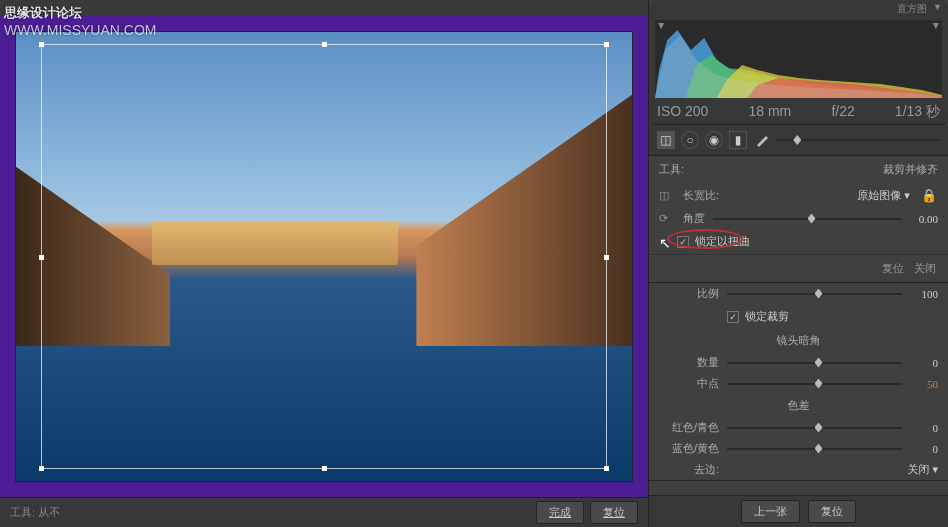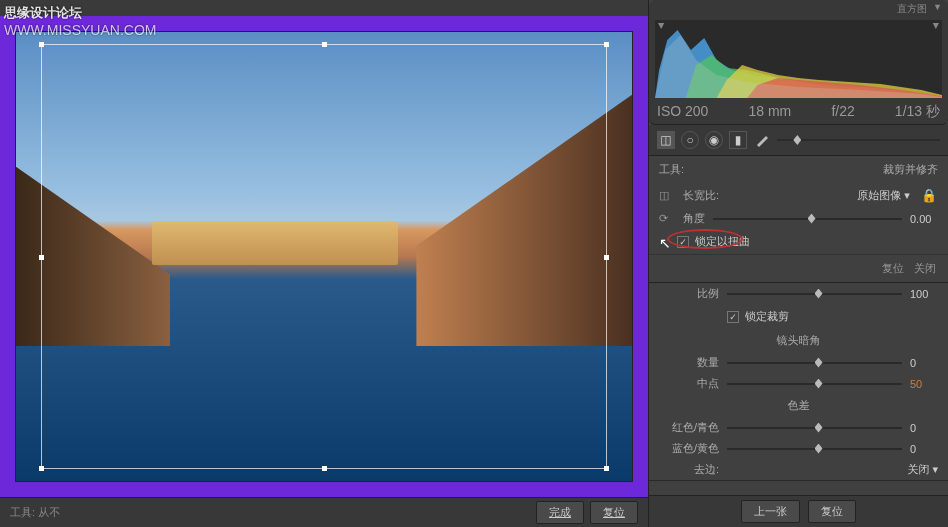--- a/index.html
+++ b/index.html
@@ -1,19 +1,19 @@
 <!DOCTYPE html>
 <html><head>
 <meta charset="utf-8">
 <style>
   * { box-sizing: border-box; margin: 0; padding: 0; font-family: "Microsoft YaHei", sans-serif; }
   body { background: #3a3a3a; color: #ccc; font-size: 11px; width: 948px; height: 527px; overflow: hidden; }
   .app { display: flex; flex-direction: column; width: 948px; height: 527px; }
   .main { display: flex; flex: 1; min-height: 0; }
-  .canvas-area { flex: 1; background: #6d28d9; display: flex; flex-direction: column; margin-top: 16px; }
+  .canvas-area { flex: 1; background: #4c1d95; display: flex; flex-direction: column; margin-top: 16px; }
   .watermark { position: absolute; top: 4px; left: 4px; color: #fff; opacity: 0.85; font-size: 13px; font-weight: bold; text-shadow: 0 0 2px #000; z-index: 10; }
   .watermark-sub { position: absolute; top: 22px; left: 4px; color: #fff; opacity: 0.7; font-size: 14px; text-shadow: 0 0 2px #000; z-index: 10; }
   .image-wrap { flex: 1; position: relative; margin: 15px; border: 1px solid #222; background: linear-gradient(to bottom, #5a8ec4 0%, #96bee0 35%, #a8c8e0 42%, #d89860 44%, #b87850 50%, #2a5a8a 55%, #0a3a6a 100%); overflow: hidden; }
   .crop-box { position: absolute; top: 12px; left: 25px; right: 25px; bottom: 12px; border: 1px solid rgba(255,255,255,0.7); }
   .crop-handle { position: absolute; width: 5px; height: 5px; background: #fff; }
   .ch-tl { top: -3px; left: -3px; } .ch-tr { top: -3px; right: -3px; }
   .ch-bl { bottom: -3px; left: -3px; } .ch-br { bottom: -3px; right: -3px; }
   .ch-tm { top: -3px; left: 50%; margin-left: -2px; } .ch-bm { bottom: -3px; left: 50%; margin-left: -2px; }
   .ch-lm { left: -3px; top: 50%; margin-top: -2px; } .ch-rm { right: -3px; top: 50%; margin-top: -2px; }
   .buildings-left { position: absolute; left: 0; top: 30%; width: 25%; height: 40%; background: linear-gradient(to right, #3a2818, #8a6040); clip-path: polygon(0 0, 100% 60%, 100% 100%, 0 100%); }
@@ -36,21 +36,21 @@
   .setting-row { display: flex; align-items: center; padding: 5px 10px; gap: 8px; }
   .setting-icon { width: 16px; color: #999; }
   .setting-label { color: #aaa; flex: 0 0 auto; }
   .setting-value { margin-left: auto; color: #ccc; }
   .lock-icon { margin-left: 4px; color: #aaa; font-size: 13px; }
   .slider-row { display: flex; align-items: center; padding: 3px 10px; gap: 8px; }
   .slider-label { width: 60px; text-align: right; color: #aaa; }
   .slider { flex: 1; height: 14px; position: relative; }
   .slider-track { position: absolute; top: 6px; left: 0; right: 0; height: 2px; background: #2a2a2a; }
   .slider-thumb { position: absolute; top: 2px; width: 8px; height: 10px; background: #bbb; clip-path: polygon(50% 0, 100% 50%, 50% 100%, 0 50%); }
-  .slider-value { width: 28px; text-align: left; color: #ccc; }
+  .slider-value { width: 28px; text-align: right; color: #ccc; font-family: Liberation Serif, serif; }
   .checkbox-row { display: flex; align-items: center; padding: 5px 10px 5px 28px; gap: 6px; position: relative; }
   .checkbox { width: 12px; height: 12px; border: 1px solid #777; display: flex; align-items: center; justify-content: center; font-size: 9px; color: #ccc; }
   .highlight-ellipse { position: absolute; left: 18px; top: 0px; width: 76px; height: 20px; border: 2px solid #c03030; border-radius: 50%; pointer-events: none; }
   .cursor-arrow { position: absolute; left: 10px; top: 6px; font-size: 14px; color: #fff; z-index: 5; pointer-events: none; }
   .action-row { display: flex; justify-content: flex-end; gap: 10px; padding: 6px 12px; color: #999; border-top: 1px solid #333; border-bottom: 1px solid #222; }
   .action-link { cursor: pointer; }
   .section-header { text-align: center; color: #aaa; padding: 4px 0; font-size: 11px; }
   .panel-accordion { text-align: right; padding: 20px 14px; color: #999; font-style: italic; border-top: 1px solid #2a2a2a; }
   .scroll-area { flex: 1; overflow: hidden; }
   .footer-bar { height: 32px; background: #383838; border-top: 1px solid #222; display: flex; align-items: center; justify-content: center; gap: 8px; }

